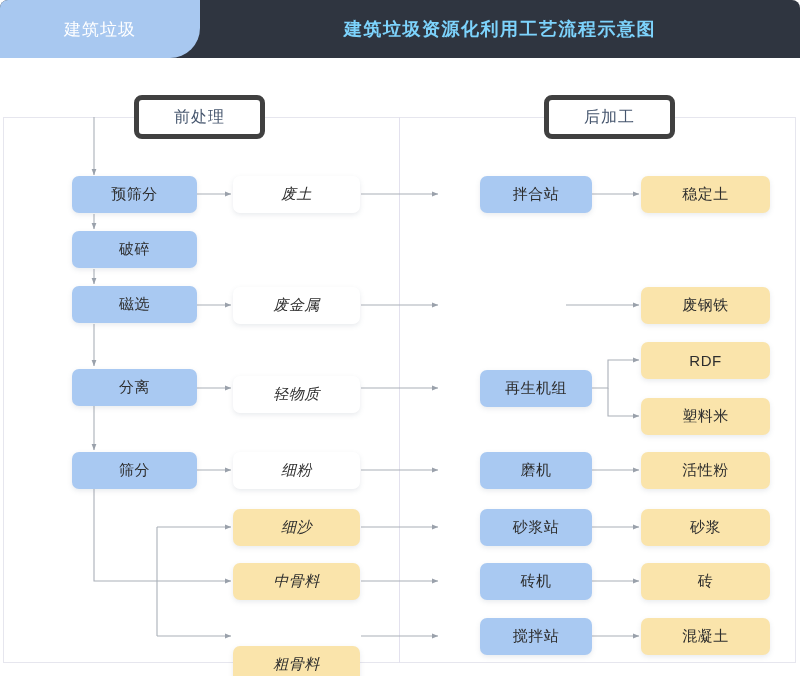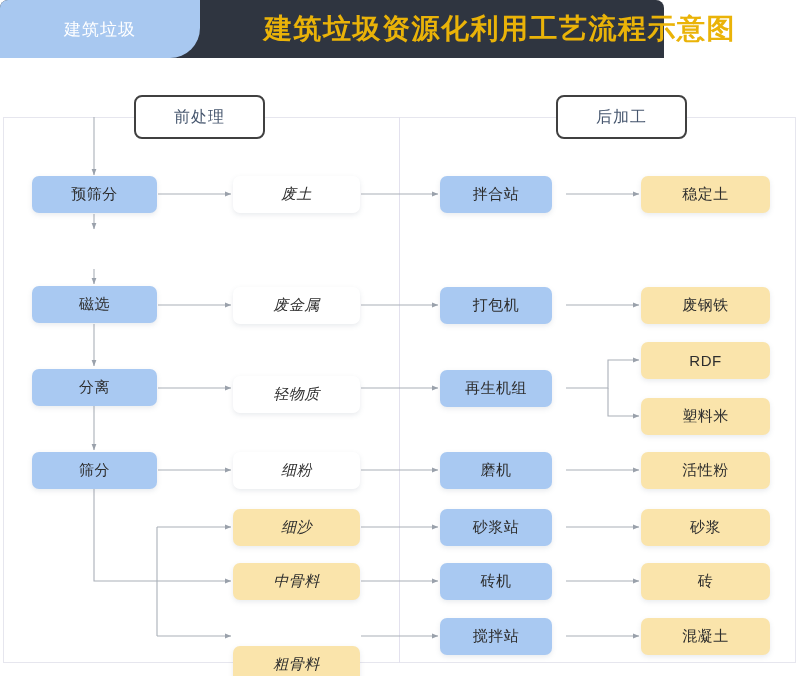--- a/index.html
+++ b/index.html
@@ -16,21 +16,21 @@
     height: 676px;
     overflow: hidden;
     background: #ffffff;
   }
 
   
   #header-bar {
     position: absolute;
     left: 0;
     top: 0;
-    width: 664px;
+    width: 800px;
     height: 58px;
     background: #2f3540;
     border-radius: 8px 8px 0 0;
   }
   #header-tab {
     position: absolute;
     left: 0;
     top: 0;
     width: 200px;
     height: 58px;
@@ -47,22 +47,22 @@
   }
   #header-title {
     position: absolute;
     left: 200px;
     top: 0;
     width: 600px;
     height: 58px;
     display: flex;
     align-items: center;
     justify-content: center;
-    color: #eab308;
-    font-size: 28px;
+    color: #7dd3fc;
+    font-size: 18px;
     font-weight: bold;
     letter-spacing: 1.5px;
   }
 
   
   #canvas {
     position: absolute;
     left: 3px;
     top: 117px;
     width: 793px;
@@ -77,49 +77,49 @@
     top: 117px;
     width: 1px;
     height: 546px;
     background: #e3e1ee;
   }
 
   
   .section-pill {
     position: absolute;
     height: 44px;
-    border: 2px solid #404040;
+    border: 5px solid #404040;
     border-radius: 8px;
     background: #ffffff;
     display: flex;
     align-items: center;
     justify-content: center;
     color: #46566e;
     font-size: 16px;
     letter-spacing: 1px;
     box-sizing: border-box;
   }
   #pill-pre  { left: 134px; top: 95px; width: 131px; }
-  #pill-post { left: 556px; top: 95px; width: 131px; }
+  #pill-post { left: 544px; top: 95px; width: 131px; }
 
   
   .node {
     position: absolute;
     height: 37px;
     border-radius: 7px;
     display: flex;
     align-items: center;
     justify-content: center;
     font-size: 15px;
     color: #2d2d2d;
     letter-spacing: 0.5px;
     box-sizing: border-box;
     box-shadow: 0 2px 5px rgba(120,130,150,0.16);
   }
-  .node.blue   { background: #a9c9f2; }
+  .node.blue   { background: #a9c9f2; margin-left: 40px; }
   .node.white  { background: #ffffff; }
   .node.yellow { background: #fae4ab; text-align: right; }
 
   
   .col-a { left: 32px;  width: 125px; }
   .col-b { left: 233px; width: 127px; font-style: italic; }
   .col-c { left: 440px; width: 112px; }
   .col-d { left: 641px; width: 129px; }
 
   
@@ -193,34 +193,34 @@
 
     <g stroke="#aab0b8" stroke-width="1.1" fill="none">
       <path d="M157,527 L157,636"></path>
     </g>
   </svg>
 
   <div class="section-pill" id="pill-pre">前处理</div>
   <div class="section-pill" id="pill-post">后加工</div>
 
   <div class="node blue col-a" style="top:176px">预筛分</div>
+  <div class="node blue col-a" style="top:231px">破碎</div>
   <div class="node blue col-a" style="top:286px">磁选</div>
   <div class="node blue col-a" style="top:369px">分离</div>
   <div class="node blue col-a" style="top:452px">筛分</div>
 
   <div class="node white col-b" style="top:176px">废土</div>
   <div class="node white col-b" style="top:287px">废金属</div>
   <div class="node white col-b" style="top:376px">轻物质</div>
   <div class="node white col-b" style="top:452px">细粉</div>
   <div class="node yellow col-b" style="top:509px">细沙</div>
   <div class="node yellow col-b" style="top:563px">中骨料</div>
   <div class="node yellow col-b" style="top:646px">粗骨料</div>
 
   <div class="node blue col-c" style="top:176px">拌合站</div>
-  <div class="node blue col-c" style="top:287px">打包机</div>
   <div class="node blue col-c" style="top:370px">再生机组</div>
   <div class="node blue col-c" style="top:452px">磨机</div>
   <div class="node blue col-c" style="top:509px">砂浆站</div>
   <div class="node blue col-c" style="top:563px">砖机</div>
   <div class="node blue col-c" style="top:618px">搅拌站</div>
 
   <div class="node yellow col-d" style="top:176px">稳定土</div>
   <div class="node yellow col-d" style="top:287px">废钢铁</div>
   <div class="node yellow col-d" style="top:342px">RDF</div>
   <div class="node yellow col-d" style="top:398px">塑料米</div>

